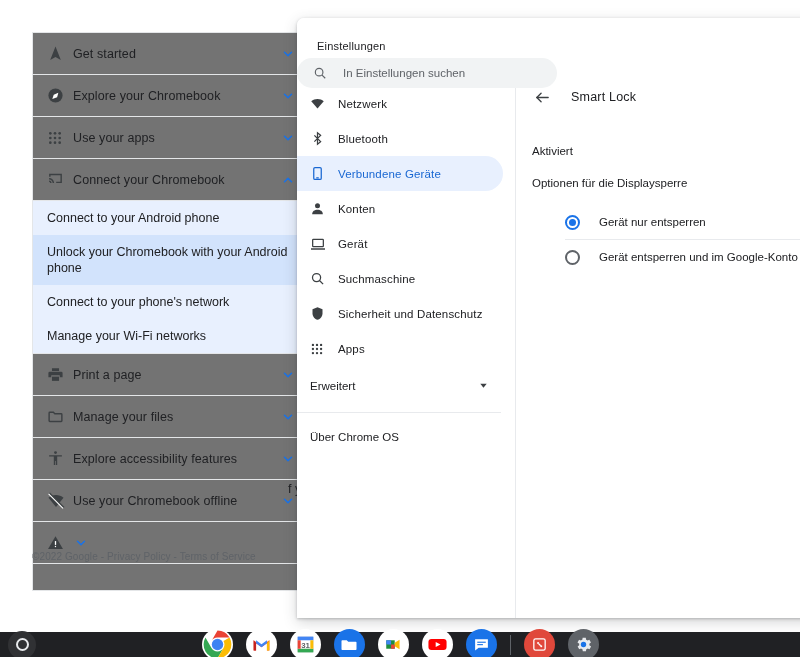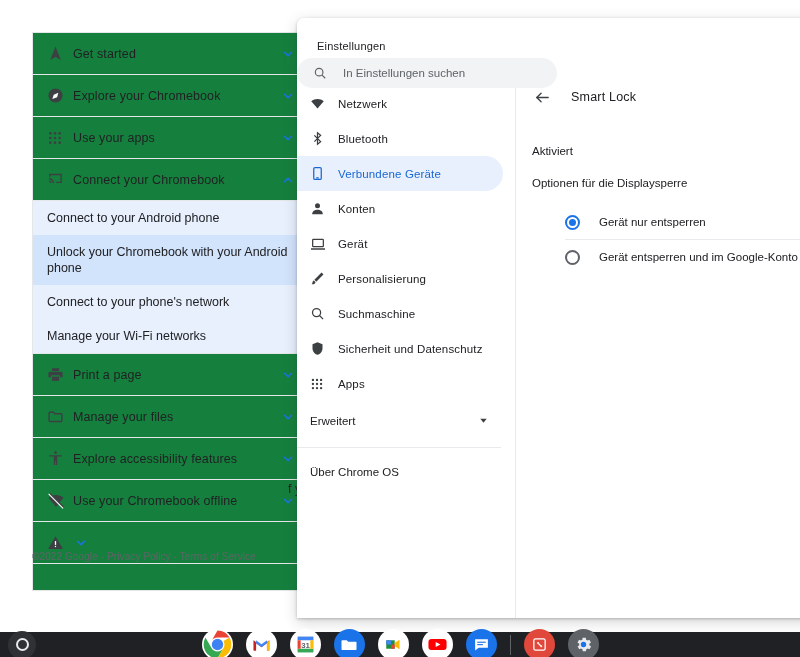--- a/index.html
+++ b/index.html
@@ -9,21 +9,21 @@
     background: #ffffff;
     overflow: hidden;
   }
   #screen { position: relative; width: 800px; height: 657px; background: #fff; }
 
   
   #help-page { position: absolute; left: 0; top: 0; width: 800px; height: 620px; background:#fff; }
 
   .help-card {
     position: absolute; left: 32px; top: 32px; width: 277px;
-    background: #15803d;
+    background: #737373;
     border: 1px solid #e4e6e8;
     border-radius: 0;
   }
   .help-row {
     display: flex; align-items: center;
     height: 42px; padding: 0 12px 0 14px;
     border-bottom: 1px solid #e4e6e8;
     cursor: pointer;
   }
   .help-row:last-child { border-bottom: none; }
@@ -365,29 +365,20 @@
         <div class="nav-item">
           <span class="nav-ico">
             <svg width="16" height="16" viewBox="0 0 24 24" fill="none" stroke="currentColor" stroke-width="1.9">
                 <rect x="4" y="5" width="16" height="11" rx="1"></rect>
                 <line x1="1.5" y1="19.5" x2="22.5" y2="19.5"></line>
               </svg>
           </span>
           <span class="nav-lbl">Gerät</span>
         </div>
 
-        <div class="nav-item">
-          <span class="nav-ico">
-            <svg width="15" height="15" viewBox="0 0 24 24" fill="currentColor">
-                <path d="M18.5 2.5l3 3L10 17l-3-3z"></path>
-                <path d="M6.2 15.2l2.6 2.6c-.5 2.2-2.3 3.4-4.6 3.4-.6 0-1.2-.1-1.7-.2 1-.6 1.3-1.5 1.5-2.6.2-1.5.9-2.7 2.2-3.2z"></path>
-              </svg>
-          </span>
-          <span class="nav-lbl">Personalisierung</span>
-        </div>
 
         <div class="nav-item">
           <span class="nav-ico">
             <svg width="15" height="15" viewBox="0 0 24 24" fill="none" stroke="currentColor" stroke-width="2">
                 <circle cx="10.5" cy="10.5" r="6.5"></circle>
                 <line x1="15.5" y1="15.5" x2="21" y2="21"></line>
               </svg>
           </span>
           <span class="nav-lbl">Suchmaschine</span>
         </div>

